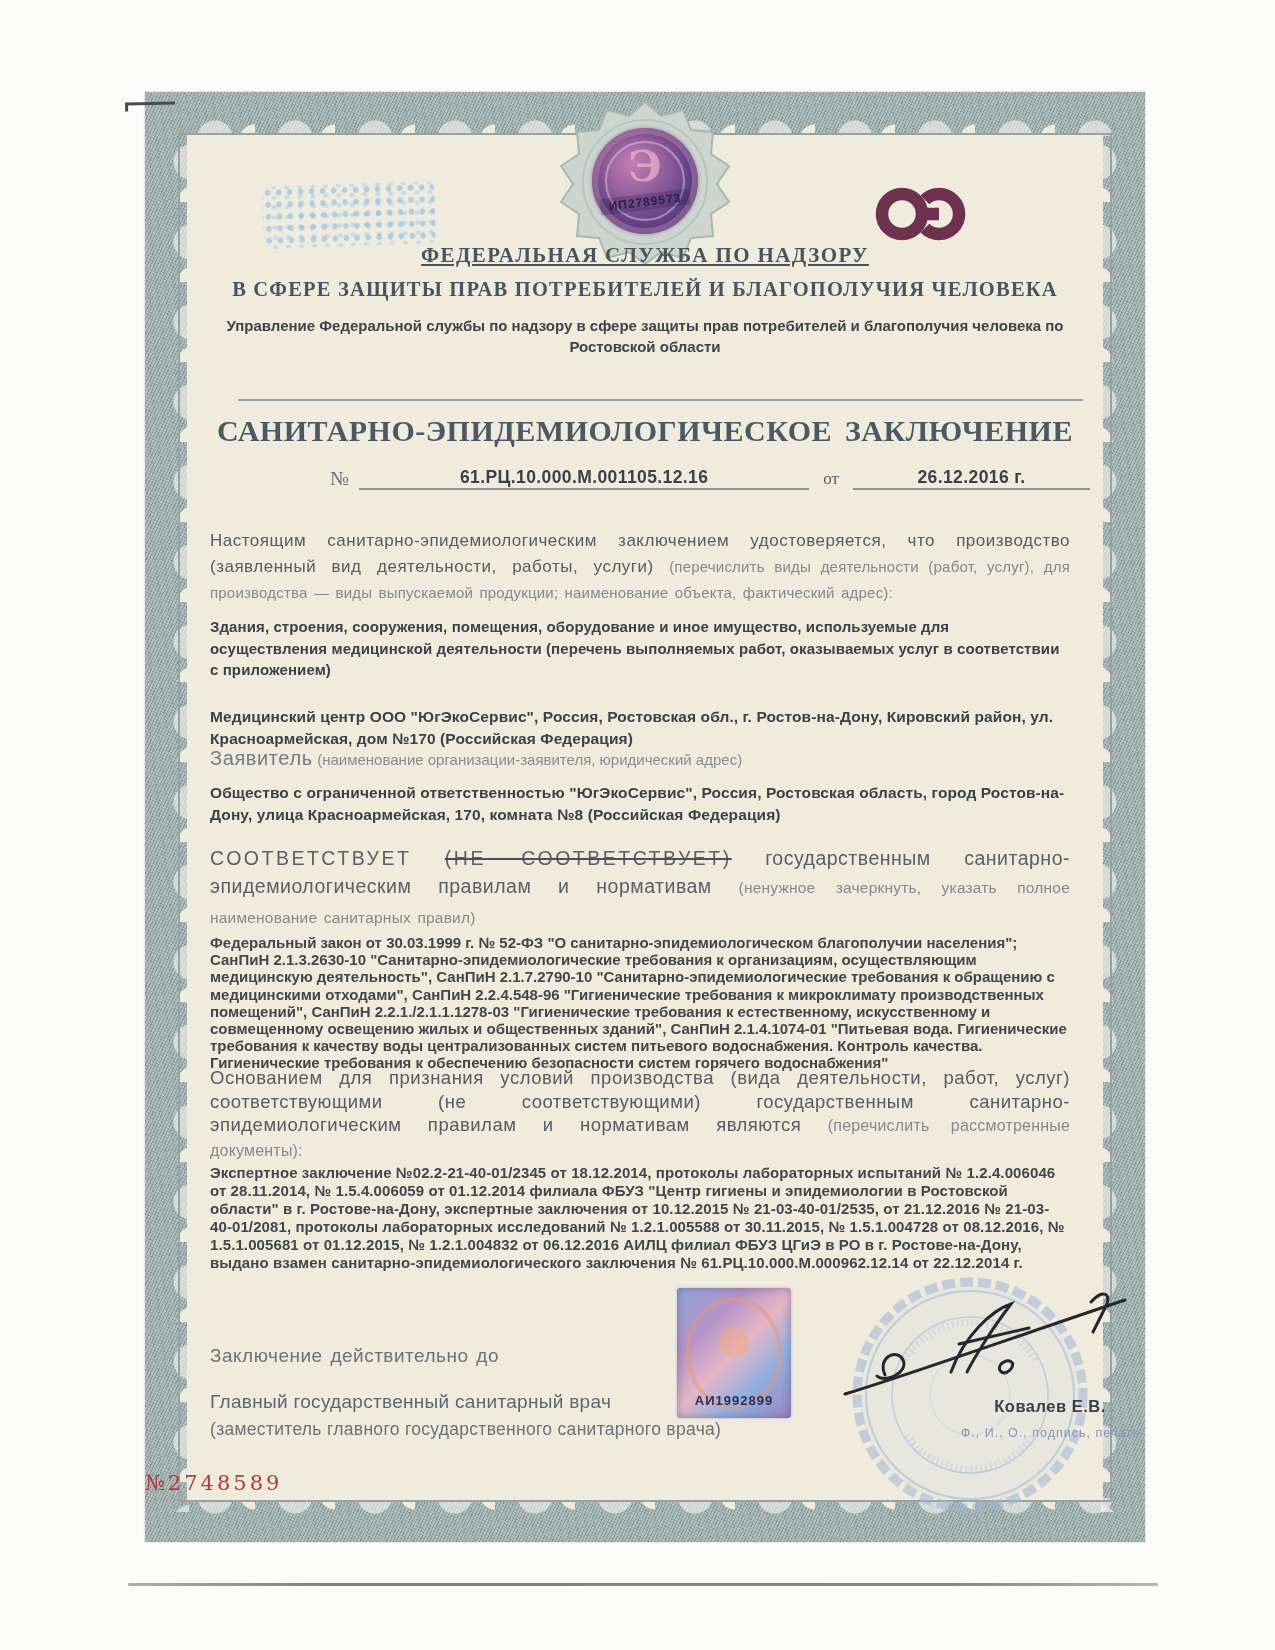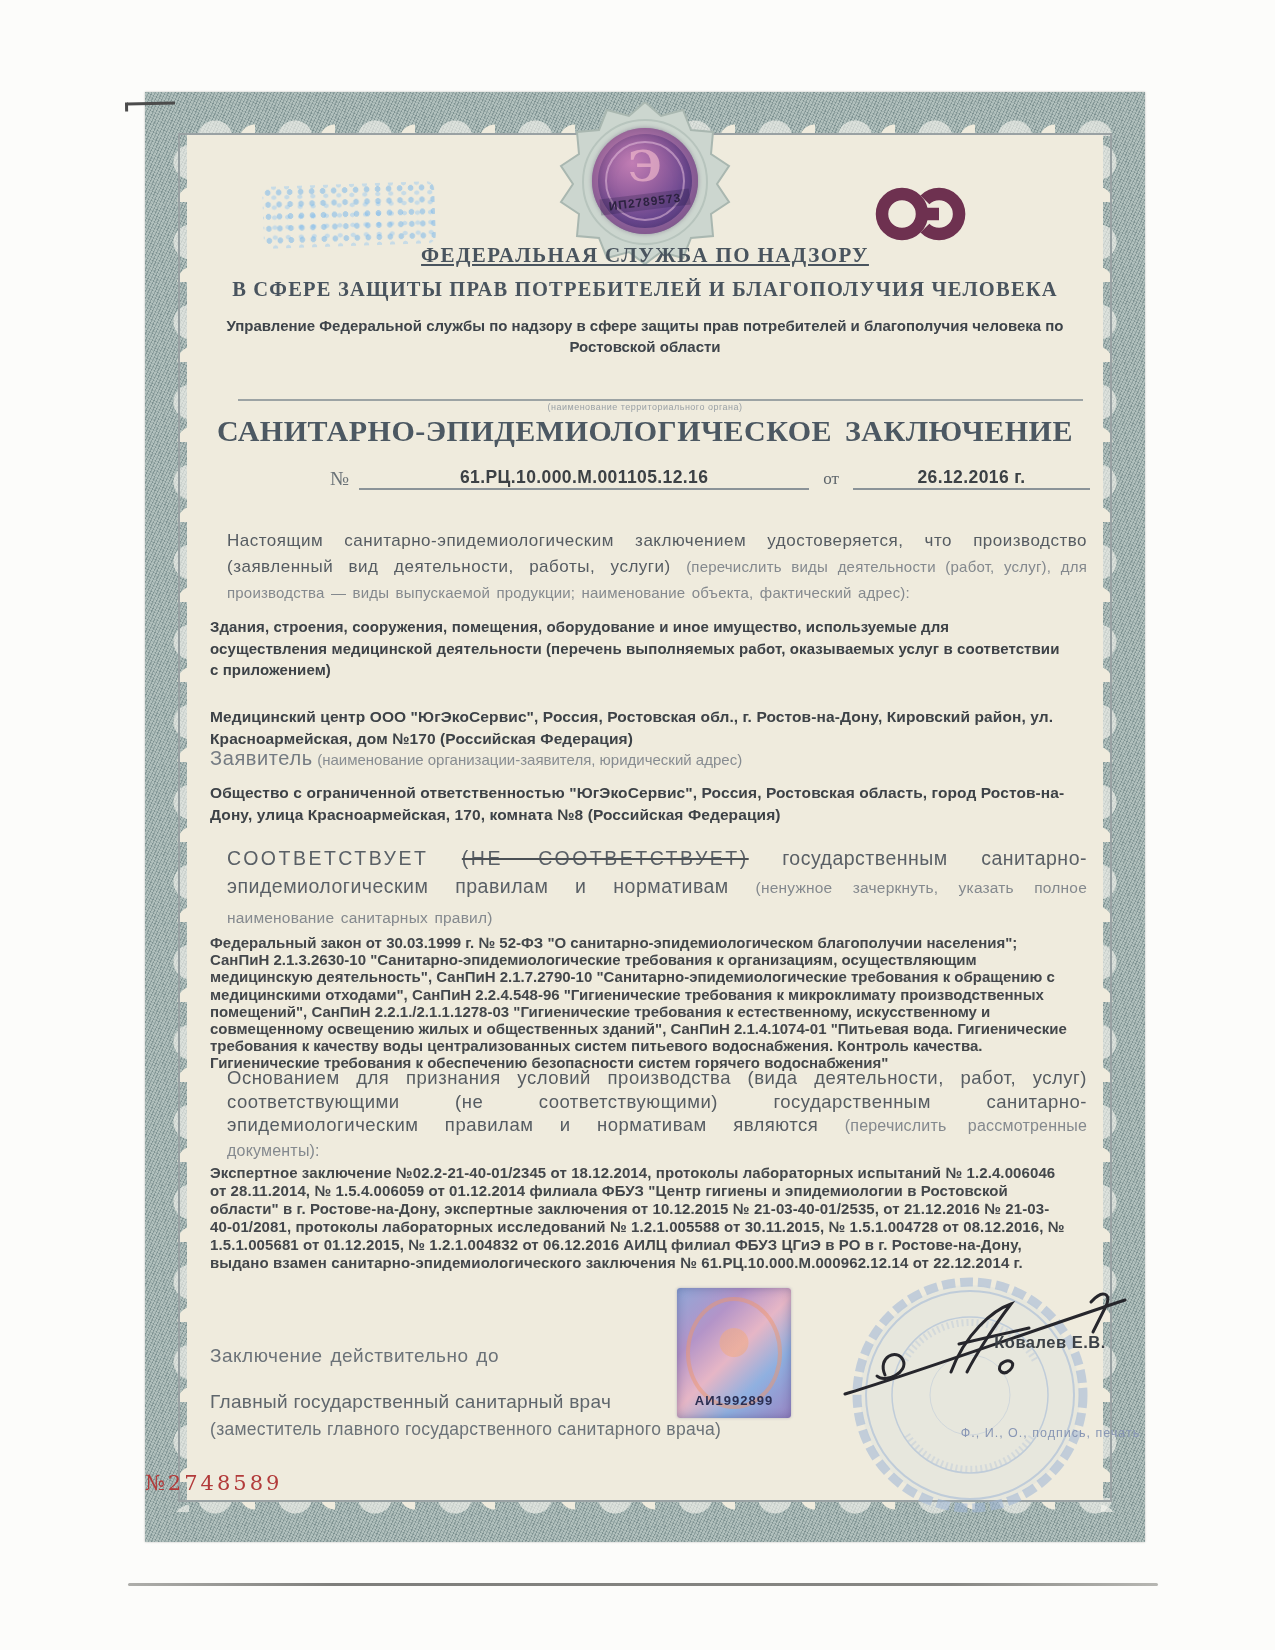--- a/index.html
+++ b/index.html
@@ -68,21 +68,21 @@
   .doc-title{position:absolute;left:0;right:0;top:321px;text-align:center;color:#4c5862;
     font:bold 30px/36px "Liberation Serif","DejaVu Serif",serif;letter-spacing:.5px;word-spacing:5px;}
   .numrow{position:absolute;left:185px;right:55px;top:374px;display:flex;align-items:flex-end;gap:10px;}
   .numrow .lbl{font:20px/24px "Liberation Serif",serif;color:#6a7277;}
   .numrow .ot{font:17px/22px "Liberation Serif",serif;color:#5d646a;padding:0 4px;}
   .fill-line{border-bottom:2px solid #8b9398;text-align:center;padding-bottom:1px;
     font:bold 17.5px/20px "Liberation Sans",sans-serif;color:#3c4145;letter-spacing:.4px;}
   .w-num{width:452px;}
   .w-date{width:238px;}
 
-  .p-form{position:absolute;left:82px;width:860px;color:#565c62;text-align:justify;
+  .p-form{position:absolute;left:65px;width:860px;color:#565c62;text-align:justify;
     font:17px/26px "Liberation Sans",sans-serif;letter-spacing:.5px;word-spacing:7px;}
   .p-note{font-size:15px;color:#84898e;letter-spacing:.2px;word-spacing:2px;}
   .p-fill{position:absolute;left:65px;width:860px;color:#3d4247;
     font:bold 15px/21px "Liberation Sans",sans-serif;letter-spacing:.1px;}
 
   .apl{position:absolute;left:65px;top:654px;color:#747b82;}
   .apl .big{font:20px/24px "Liberation Sans",sans-serif;letter-spacing:.6px;}
   .apl .small{font:15px/24px "Liberation Sans",sans-serif;color:#878c91;}
 
   .conf{top:752px;font-size:19.5px;line-height:28px;color:#5a6066;}
@@ -104,21 +104,21 @@
     background:
       radial-gradient(circle at 50% 42%, rgba(240,170,130,.55) 0 14px, rgba(240,170,130,0) 15px),
       linear-gradient(135deg,#8fa8d8 0%, #b394c8 28%, #e6b6c6 50%, #8fb0e0 72%, #9a86c4 100%);
     box-shadow:inset 0 0 10px rgba(40,40,100,.35), 0 0 3px rgba(60,60,120,.3);}
   .holo-sq::before{content:"";position:absolute;inset:9px;border:4px solid rgba(235,150,110,.5);border-radius:50%;}
   .holo-sq .code{position:absolute;left:0;right:0;bottom:10px;text-align:center;
     font:bold 13px/15px "Liberation Sans",sans-serif;color:#2b2e52;letter-spacing:1px;}
 
   .stamp{position:absolute;left:700px;top:1178px;}
   .sig{position:absolute;left:688px;top:1180px;}
-  .f-name{position:absolute;left:800px;top:1240px;width:210px;text-align:center;color:#3b4046;
+  .f-name{position:absolute;left:800px;top:1304px;width:210px;text-align:center;color:#3b4046;
     font:bold 16.5px/20px "Liberation Sans",sans-serif;letter-spacing:.5px;}
   .f-capt{position:absolute;left:768px;top:1334px;width:275px;text-align:center;color:#8896b4;
     font:12.5px/15px "Liberation Sans",sans-serif;letter-spacing:1px;}
   .serial{position:absolute;left:0;right:0;top:1378px;text-align:left;color:#b23a3a;
     font:21px/26px "DejaVu Serif",serif;letter-spacing:3px;}
 
   .staple{position:absolute;left:127px;top:102px;width:48px;height:3px;background:#4c4c4c;transform:rotate(-1deg);}
   .staple::before{content:"";position:absolute;left:-2px;top:0;width:3px;height:9px;background:#4c4c4c;}
   .paper-edge{position:absolute;left:128px;top:1583px;width:1030px;height:3px;border-radius:2px;
     background:linear-gradient(90deg,#9a9a96,#5f5f5c 20%,#6a6a66 80%,#a5a5a0);opacity:.8;}
@@ -154,21 +154,20 @@
       <path d="M 45,34 L 64,34" stroke-linecap="butt"></path>
     </g>
   </svg>
 
   <div class="hdr">
     <div class="l1">ФЕДЕРАЛЬНАЯ СЛУЖБА ПО НАДЗОРУ</div>
     <div class="l2">В СФЕРЕ ЗАЩИТЫ ПРАВ ПОТРЕБИТЕЛЕЙ И БЛАГОПОЛУЧИЯ  ЧЕЛОВЕКА</div>
     <div class="upr">Управление Федеральной службы по надзору в сфере защиты прав потребителей и благополучия человека по Ростовской области</div>
   </div>
   <div class="hline"></div>
-  <div class="cap">(наименование территориального органа)</div>
 
   <div class="doc-title">САНИТАРНО-ЭПИДЕМИОЛОГИЧЕСКОЕ ЗАКЛЮЧЕНИЕ</div>
 
   <div class="numrow">
     <span class="lbl">№</span>
     <span class="fill-line w-num">61.РЦ.10.000.М.001105.12.16</span>
     <span class="ot">от</span>
     <span class="fill-line w-date">26.12.2016 г.</span>
   </div>
 

